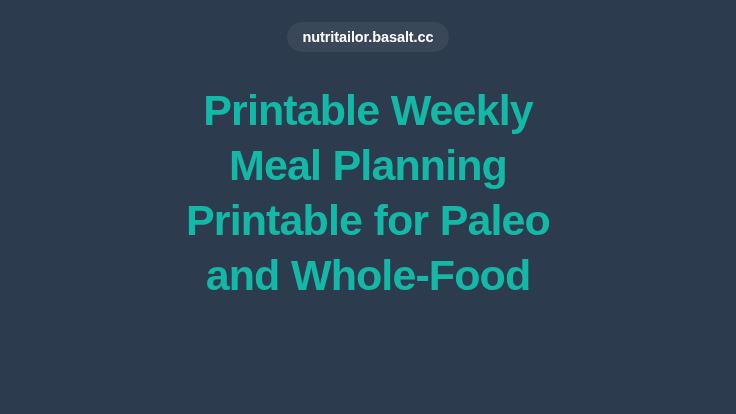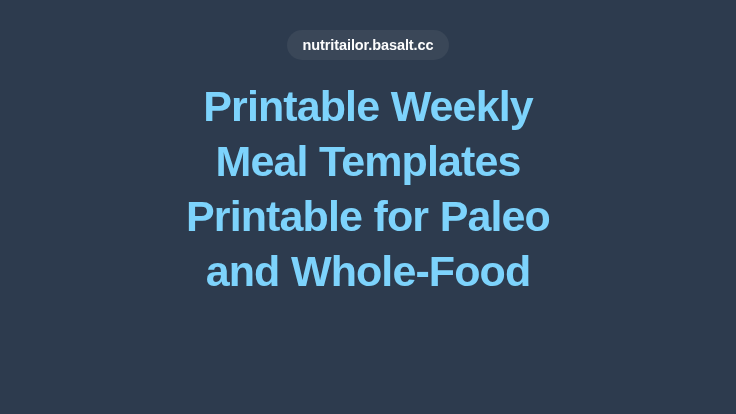--- a/index.html
+++ b/index.html
@@ -19,21 +19,21 @@
 
   .card {
     position: relative;
     box-sizing: border-box;
     width: 736px;
     height: 414px;
     background: #2d3b4e;
     display: flex;
     flex-direction: column;
     align-items: center;
-    padding-top: 30px;
+    padding-top: 22px;
   }
 
   
   .badge {
     display: inline-flex;
     align-items: center;
     justify-content: center;
     height: 30px;
     padding: 0 16px;
     border-radius: 15px;
@@ -46,43 +46,43 @@
     font-size: 14.5px;
     font-weight: bold;
     line-height: 1;
     color: #fdfdfd;
     letter-spacing: -0.1px;
   }
 
   
   .headline {
     width: 470px;
-    margin: 0;
+    margin: 12px;
     text-align: center;
     font-size: 43px;
     font-weight: bold;
     line-height: 55px;
-    color: #7dd3fc;
+    color: #14b8a6;
     letter-spacing: -0.9px;
     word-spacing: 0.5px;
   }
 
   .headline-line {
     display: block;
   }
 </style>
 </head>
 <body>
 
 <div class="card">
 
   <div class="badge">
     <span class="badge-label">nutritailor.basalt.cc</span>
   </div>
 
   <h1 class="headline">
     <span class="headline-line">Printable Weekly</span>
-    <span class="headline-line">Meal Templates</span>
+    <span class="headline-line">Meal Planning</span>
     <span class="headline-line">Printable for Paleo</span>
     <span class="headline-line">and Whole-Food</span>
   </h1>
 
 </div>
 
 </body></html>

